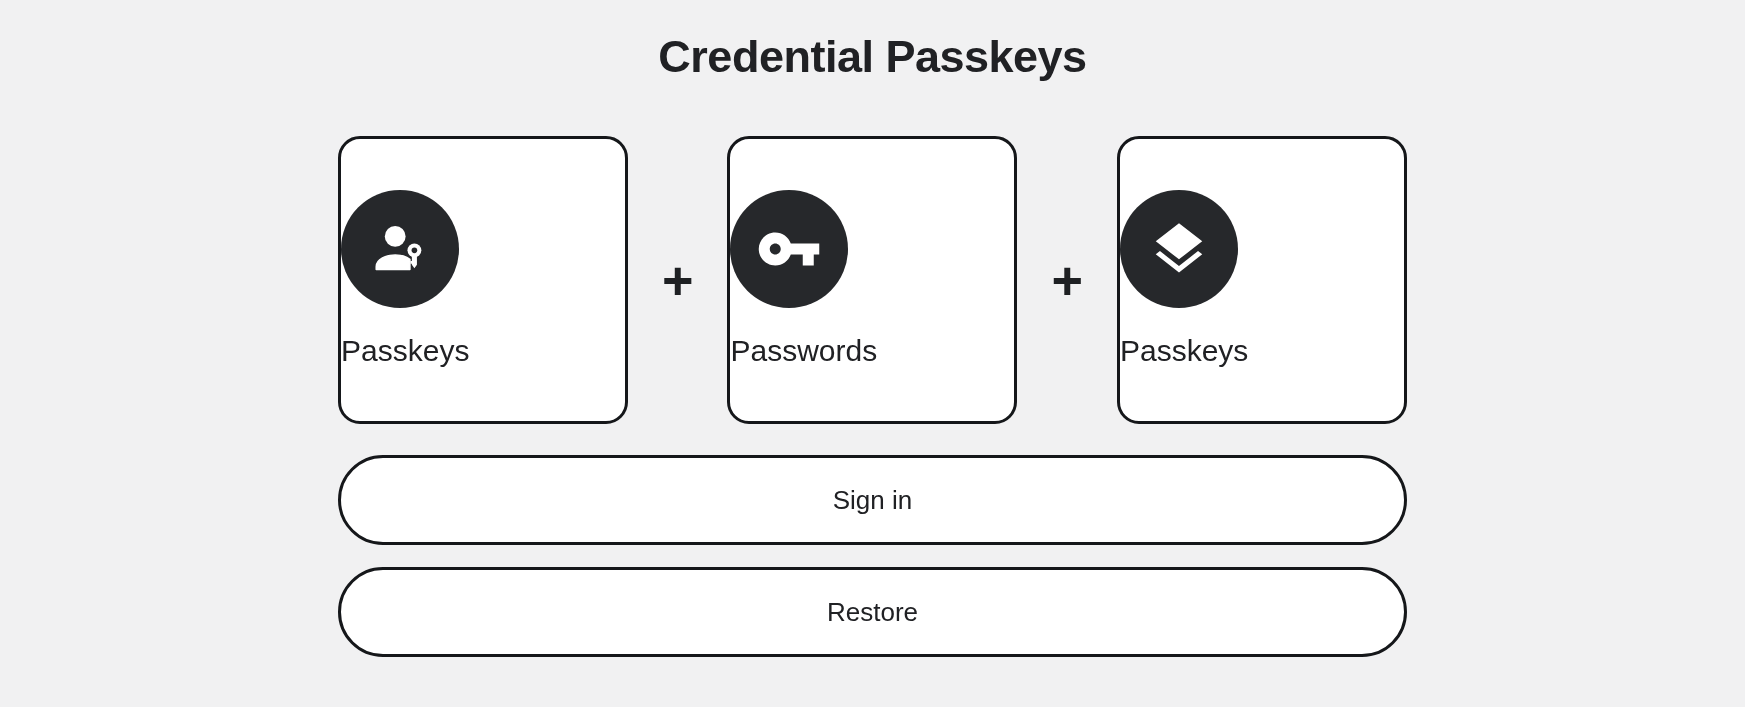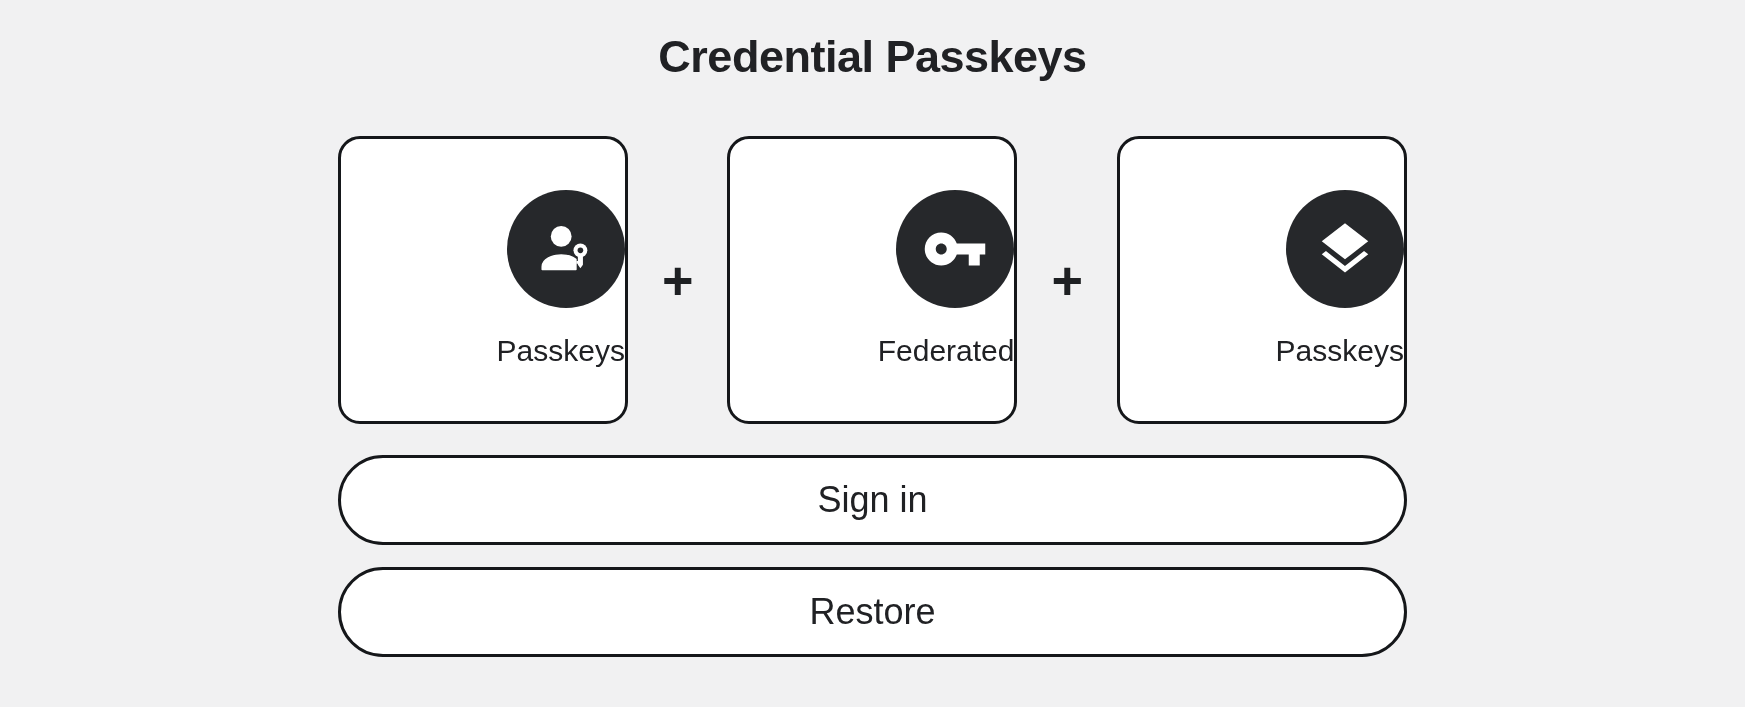--- a/index.html
+++ b/index.html
@@ -37,21 +37,21 @@
     height: 288px;
   }
   .cred-card {
     width: 290px;
     height: 288px;
     background: #ffffff;
     border: 3px solid #15171a;
     border-radius: 22px;
     display: flex;
     flex-direction: column;
-    align-items: flex-end;
+    align-items: flex-start;
   }
   .icon-circle {
     margin-top: 51px;
     width: 118px;
     height: 118px;
     border-radius: 50%;
     background: #26282b;
     display: flex;
     align-items: center;
     justify-content: center;
@@ -73,21 +73,21 @@
   .pill-button {
     display: flex;
     align-items: center;
     justify-content: center;
     width: 100%;
     height: 90px;
     background: #ffffff;
     border: 3px solid #15171a;
     border-radius: 45px;
     font-family: "Liberation Sans", sans-serif;
-    font-size: 36px;
+    font-size: 26px;
     color: #202124;
     cursor: pointer;
   }
   .btn-signin { margin-top: 31px; }
   .btn-restore { margin-top: 22px; }
 </style>
 </head>
 <body>
 
 <div class="screen">
@@ -111,21 +111,21 @@
       </div>
 
       <div class="plus-sep">+</div>
 
       <div class="cred-card">
         <div class="icon-circle">
           <svg width="66" height="66" viewBox="0 0 24 24" aria-hidden="true">
             <path d="M12.65 10C11.83 7.67 9.61 6 7 6c-3.31 0-6 2.69-6 6s2.69 6 6 6c2.61 0 4.83-1.67 5.65-4H17v4h4v-4h2v-4H12.65zM7 14c-1.1 0-2-.9-2-2s.9-2 2-2 2 .9 2 2-.9 2-2 2z" fill="#ffffff"></path>
           </svg>
         </div>
-        <div class="card-label">Federated</div>
+        <div class="card-label">Passwords</div>
       </div>
 
       <div class="plus-sep">+</div>
 
       <div class="cred-card">
         <div class="icon-circle">
           <svg width="62" height="62" viewBox="0 0 24 24" aria-hidden="true">
             <path d="M11.99 18.54l-7.37-5.73L3 14.07l9 7 9-7-1.63-1.27-7.38 5.74zM12 16l7.36-5.73L21 9l-9-7-9 7 1.63 1.27L12 16z" fill="#ffffff"></path>
           </svg>
         </div>

